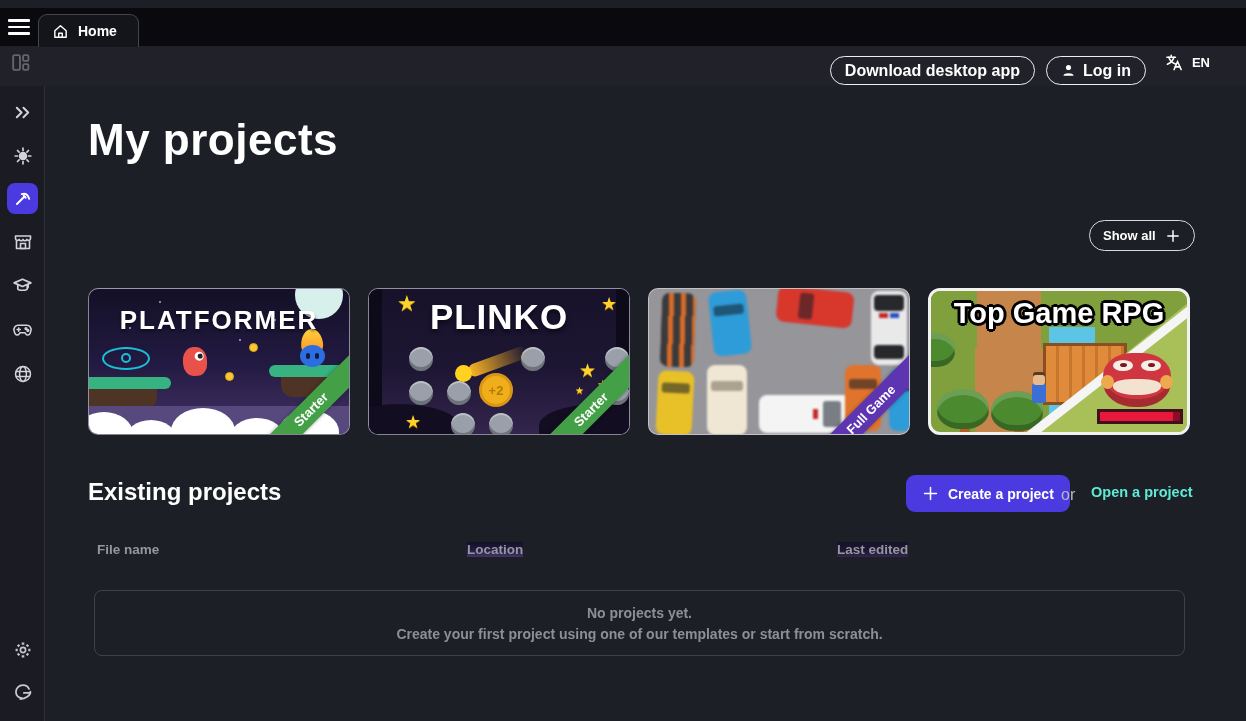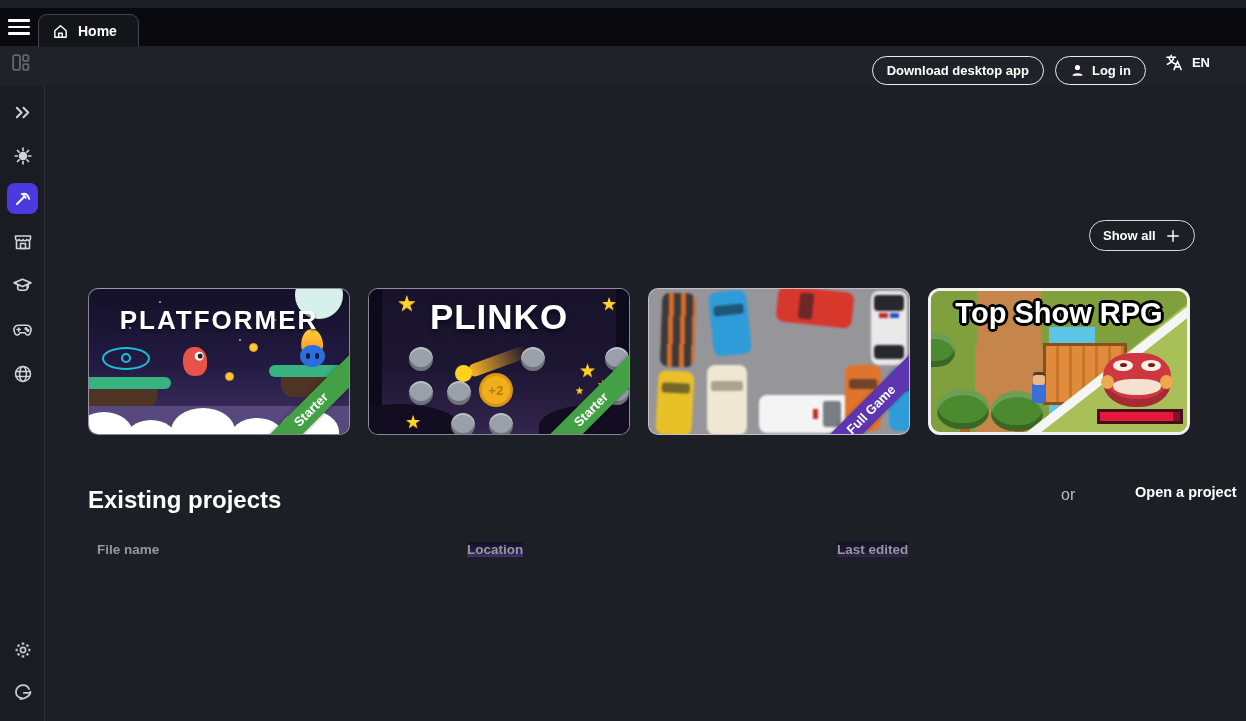--- a/index.html
+++ b/index.html
@@ -11,21 +11,21 @@
   .topbar { position:absolute; left:0; top:0; width:1246px; height:38px; background:#0a0a0e; z-index:30;margin-top:8px; }
   .hamburger { position:absolute; left:8px; top:10px; width:22px; height:18px; display:flex; flex-direction:column; justify-content:space-between; padding:1px 0; cursor:pointer; }
   .hamburger span { display:block; height:2.6px; background:#fff; border-radius:1px; }
   .home-tab { position:absolute; left:38px; top:6px; width:101px; height:33px; background:#14151b; border:1px solid #45464d; border-bottom:none; border-radius:9px 9px 0 0; display:flex; align-items:center; gap:9px; padding:0 13px; cursor:pointer; }
   .home-tab .label { font-size:14px; font-weight:700; color:#fff; }
 
   
   .toolbar { position:absolute; left:0; top:38px; width:1246px; height:48px; background:#212229; z-index:20; }
   .layout-icon { position:absolute; left:10px; top:14px; cursor:pointer; }
   .toolbar-right { position:absolute; right:36px; top:0; height:48px; display:flex; align-items:center; gap:11px; }
-  .pill { display:flex; align-items:center; justify-content:center; gap:7px; height:29px; border:1.5px solid #eceef0; border-radius:15px; padding:0 14px; color:#fff; font-weight:700; font-size:13px; background:transparent; cursor:pointer; font-family:inherit; white-space:nowrap;margin-top:17px; }
+  .pill { display:flex; align-items:center; justify-content:center; gap:7px; height:29px; border:1.5px solid #eceef0; border-radius:15px; padding:0 14px; color:#fff; font-weight:700; font-size:16px; background:transparent; cursor:pointer; font-family:inherit; white-space:nowrap;margin-top:17px; }
   .pill.filled { background:#4b3ae0; border:none; }
   .lang { display:flex; align-items:center; gap:8px; margin-left:8px; cursor:pointer; }
   .lang .code { font-size:13px; font-weight:700; }
 
   
   .sidebar { position:absolute; left:0; top:86px; width:45px; height:635px; background:#1a1b23; border-right:1px solid #2e2f37; z-index:10; }
   .side-ic { position:absolute; left:12px; width:21px; height:21px; display:flex; align-items:center; justify-content:center; cursor:pointer; }
   .side-sel { position:absolute; left:7px; top:97px; width:31px; height:31px; background:#4b3ae0; border-radius:8px; display:flex; align-items:center; justify-content:center; cursor:pointer; }
 
   
@@ -100,21 +100,21 @@
   .frog .cheek { position:absolute; top:22px; width:13px; height:14px; background:#eda94e; border-radius:50%; }
   .frog .mouth { position:absolute; left:10px; top:26px; width:48px; height:16px; background:#f3e2d0; border-radius:40% 40% 50% 50%; }
   .hpbar { position:absolute; left:166px; top:118px; width:86px; height:15px; background:#e8173c; border:3px solid #40101c; z-index:6; }
   .hpbar::after { content:""; position:absolute; right:0; top:0; bottom:0; width:7px; background:#8e0d26; }
   .c4 .t { top:6px; font-size:29px; z-index:7;
            text-shadow:-2px -2px 0 #000,2px -2px 0 #000,-2px 2px 0 #000,2px 2px 0 #000,0 3px 0 #000,3px 0 0 #000,-3px 0 0 #000,0 -3px 0 #000; }
 
   
   .create-btn { position:absolute; left:861px; top:389px; height:37px; background:#4b3ae0; border:none; border-radius:9px; color:#fff; font-weight:700; font-size:14px; display:flex; align-items:center; gap:9px; padding:0 16px; cursor:pointer; font-family:inherit; }
   .or { position:absolute; left:1016px; top:400px; font-size:16px; color:#b9bac0; }
-  .openproj { position:absolute; left:1090px; top:398px; font-size:14.5px; font-weight:700; color:#ffffff; cursor:pointer; }
+  .openproj { position:absolute; left:1046px; top:398px; font-size:14.5px; font-weight:700; color:#5eead4; cursor:pointer; }
   .thead { position:absolute; top:456px; left:0; right:0; font-size:13.5px; font-weight:700; color:#96979e; }
   .thead .c0 { position:absolute; left:52px; } .thead .c1 { position:absolute; left:422px; } .thead .c2 { position:absolute; left:792px; }
   .emptybox { position:absolute; left:49px; top:504px; width:1091px; height:66px; border:1px solid #3f4048; border-radius:8px; display:flex; flex-direction:column; align-items:center; justify-content:center; gap:5px; }
   .emptybox div { font-size:14px; font-weight:700; color:#8e8f96; }
 </style>
 </head>
 <body>
 
 <div class="topbar">
   <div class="hamburger">
@@ -230,20 +230,21 @@
   <div class="side-ic" style="top:596px">
     <svg width="21" height="21" viewBox="0 0 24 24" fill="none" stroke="#c9cad1" stroke-width="2" stroke-linecap="round">
         <path d="M19.5 8 C18.3 5 15.4 3.5 12.5 3.5 C8 3.5 4.5 7 4.5 11.5 C4.5 15.5 7.5 18.5 11.5 18.5"></path>
         <path d="M21 11 C21 15.5 15.5 19.5 9.5 19.5"></path>
         <path d="M13.5 12.5 h7.5"></path>
       </svg>
   </div>
 </div>
 
 <div class="main">
+  <div class="h1">My projects</div>
 
   <div class="showall">
     <span>Show all</span>
     <span>
       <svg width="16" height="16" viewBox="0 0 20 20" stroke="#fff" stroke-width="1.8" stroke-linecap="round">
           <path d="M10 3.5 v13 M3.5 10 h13"></path>
         </svg>
     </span>
   </div>
 
@@ -358,27 +359,39 @@
       <div class="split"></div>
       <div class="frog">
         <div class="body"></div>
         <div class="eye" style="left:10px"></div>
         <div class="eye" style="right:10px"></div>
         <div class="cheek" style="left:-2px"></div>
         <div class="cheek" style="right:-2px"></div>
         <div class="mouth"></div>
       </div>
       <div class="hpbar"></div>
-      <div class="card-title t">Top Show RPG</div>
-    </div>
-  </div>
-
-  <div class="h2" style="left:43px; top:400px">Existing projects</div>
+      <div class="card-title t">Top Game RPG</div>
+    </div>
+  </div>
+
+  <div class="h2" style="left:43px; top:392px">Existing projects</div>
+  <button class="create-btn">
+    <span>
+      <svg width="17" height="17" viewBox="0 0 20 20" stroke="#fff" stroke-width="1.8" stroke-linecap="round">
+          <path d="M10 3 v14 M3 10 h14"></path>
+        </svg>
+    </span>
+    <span>Create a project</span>
+  </button>
   <span class="or">or</span>
   <span class="openproj">Open a project</span>
 
   <div class="thead">
     <span class="c0">File name</span>
     <span class="c1">Location</span>
     <span class="c2">Last edited</span>
   </div>
 
+  <div class="emptybox">
+    <div>No projects yet.</div>
+    <div>Create your first project using one of our templates or start from scratch.</div>
+  </div>
 </div>
 
 </body></html>

